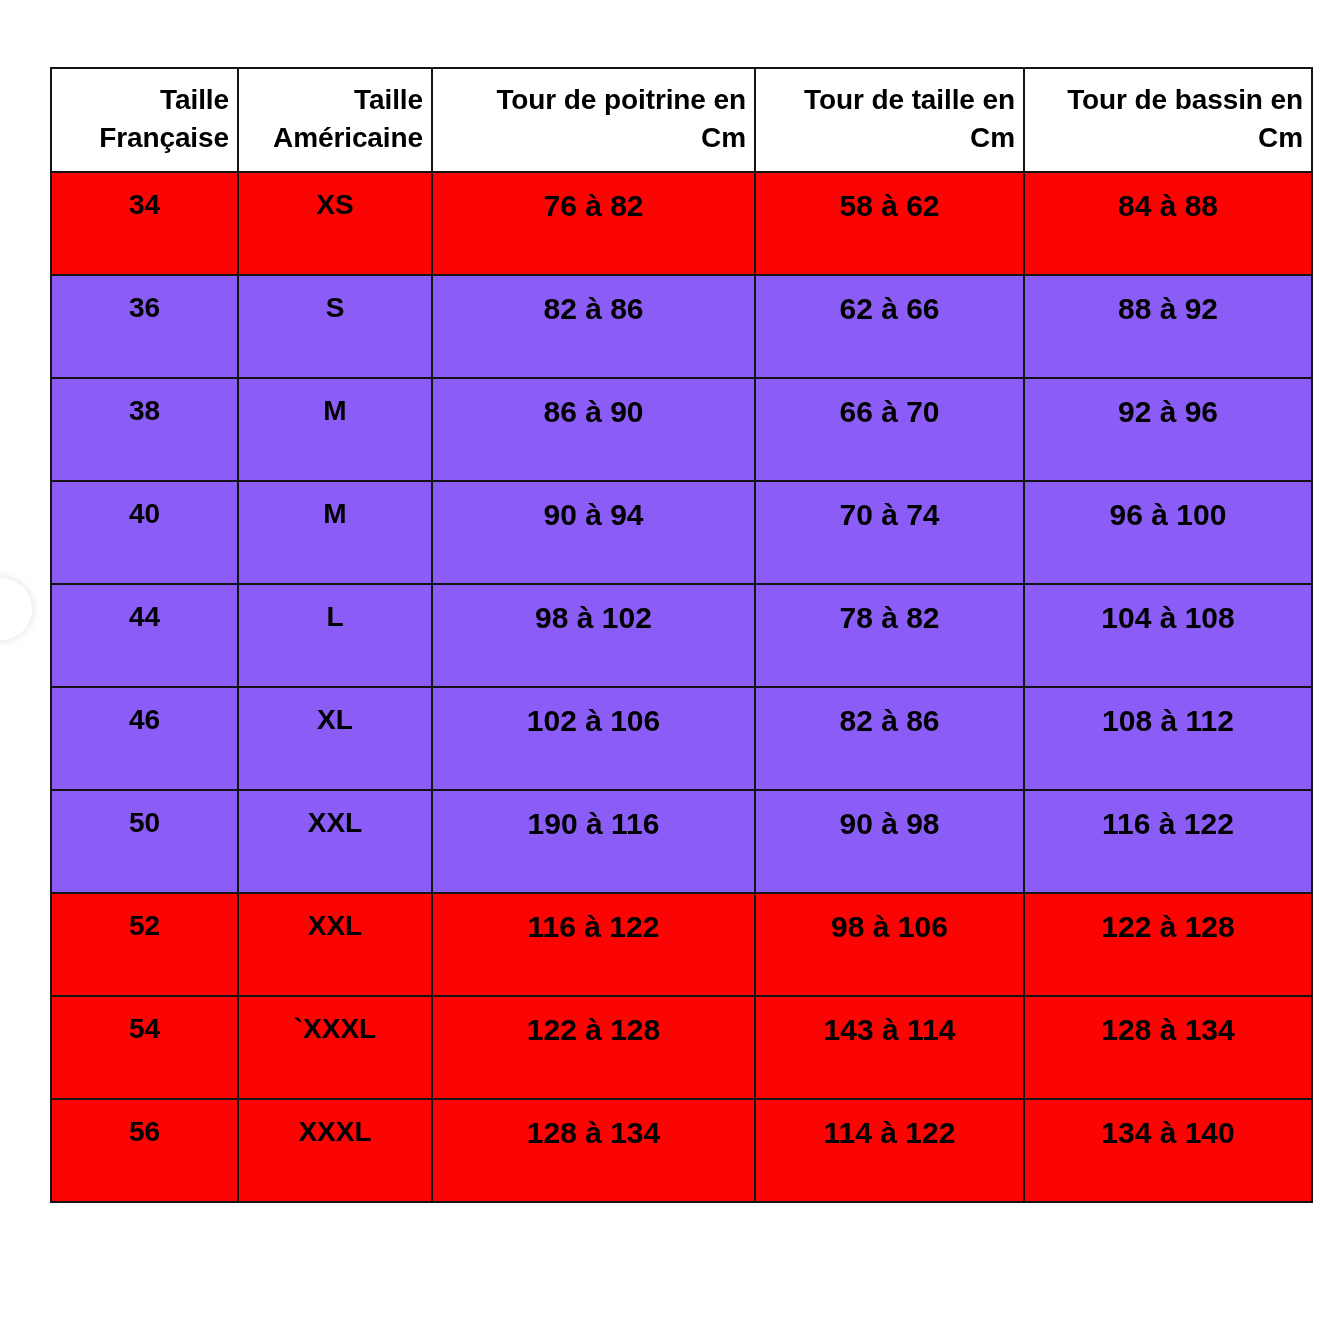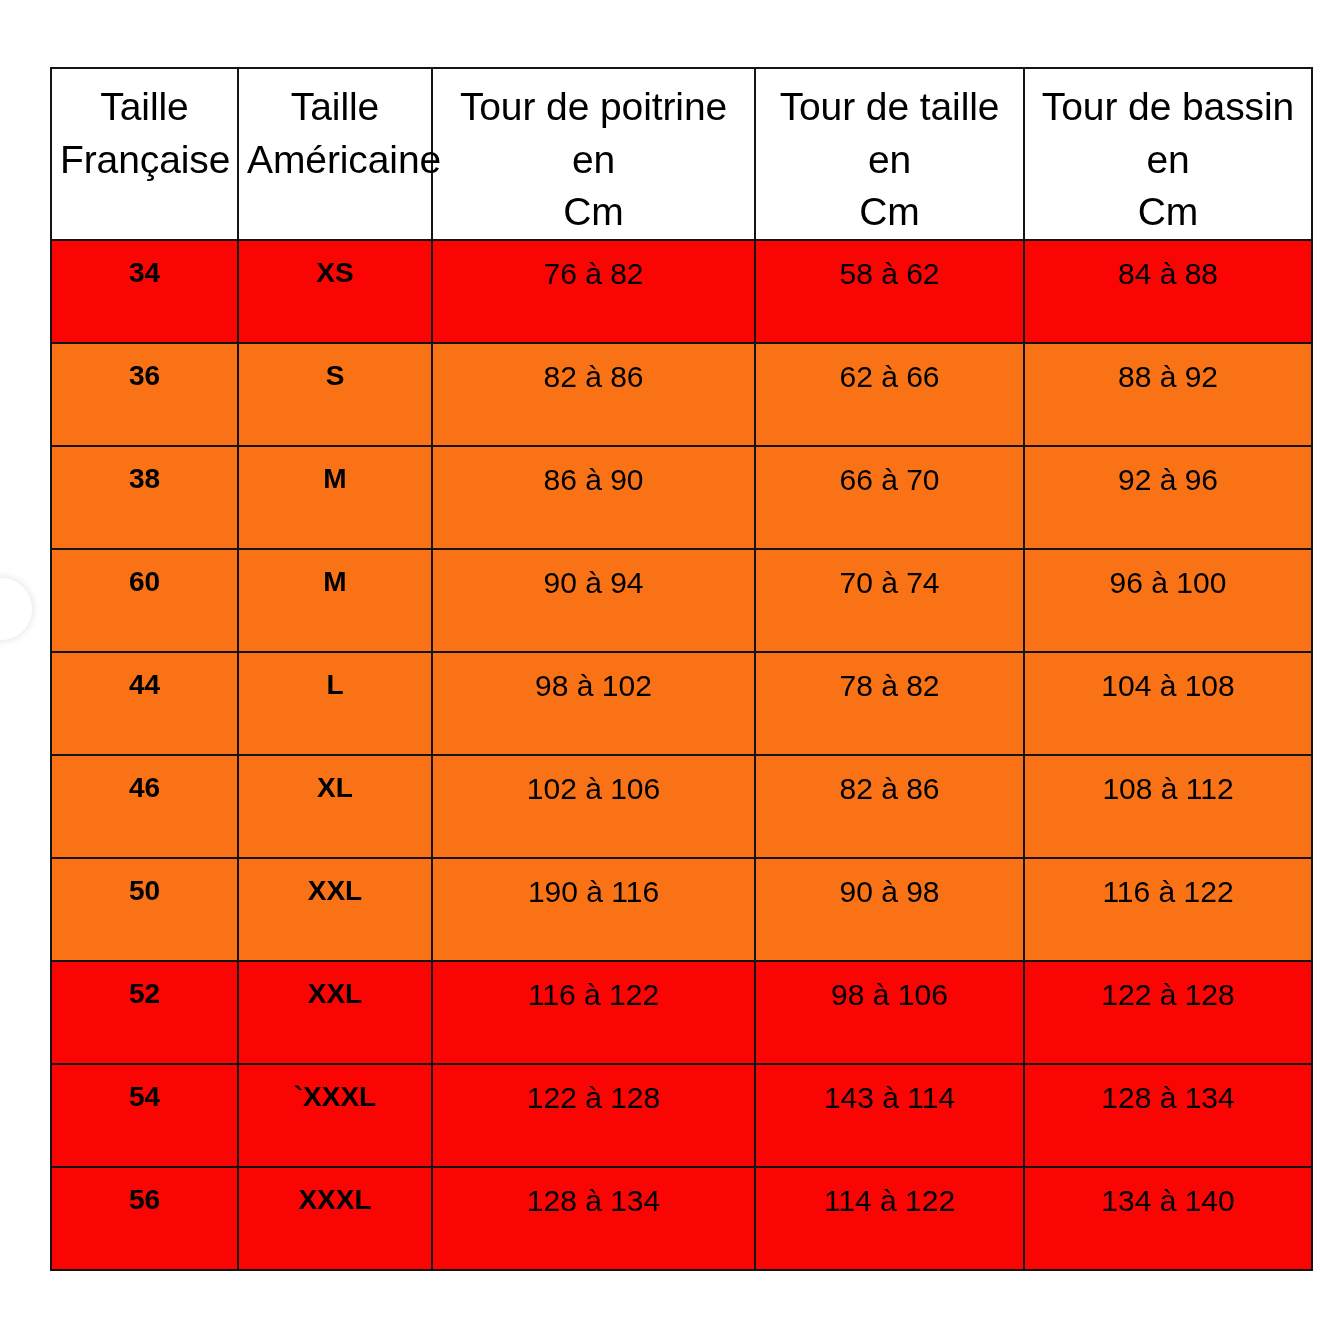--- a/index.html
+++ b/index.html
@@ -55,47 +55,48 @@
     text-align: center;
     vertical-align: top;
     color: #000000;
     padding: 0;
   }
 
   
   table.size-table thead th {
     background: #ffffff;
     height: 90px;
-    font-weight: 400;
-    font-size: 39px;
+    font-weight: 700;
+    font-size: 28px;
     line-height: 1.35;
     padding: 12px 8px 0 8px;
     letter-spacing: -0.1px;
+    text-align: right;
   }
   .hdr-line { display: block; }
 
   
   table.size-table tbody td {
     height: 83px;
     font-size: 30px;
     line-height: 1;
     padding-top: 18px;
     margin-left: 8px;
   }
   table.size-table tbody td.sz,
   table.size-table tbody td.us {
     font-weight: bold;
     font-size: 28px;
   }
   table.size-table tbody td.meas {
-    font-weight: 400;
+    font-weight: 700;
   }
 
   tr.row-red   td { background: #fb0404; }
-  tr.row-green td { background: #f97316; }
+  tr.row-green td { background: #8b5cf6; }
 </style>
 </head>
 <body>
 
 <div class="edge-artifact"></div>
 
 <div class="sheet">
   <table class="size-table">
     <colgroup>
       <col class="c-fr">
@@ -144,21 +145,21 @@
           <td class="meas">88 à 92</td>
         </tr>
         <tr class="row-green">
           <td class="sz">38</td>
           <td class="us">M</td>
           <td class="meas">86 à 90</td>
           <td class="meas">66 à 70</td>
           <td class="meas">92 à 96</td>
         </tr>
         <tr class="row-green">
-          <td class="sz">60</td>
+          <td class="sz">40</td>
           <td class="us">M</td>
           <td class="meas">90 à 94</td>
           <td class="meas">70 à 74</td>
           <td class="meas">96 à 100</td>
         </tr>
         <tr class="row-green">
           <td class="sz">44</td>
           <td class="us">L</td>
           <td class="meas">98 à 102</td>
           <td class="meas">78 à 82</td>

